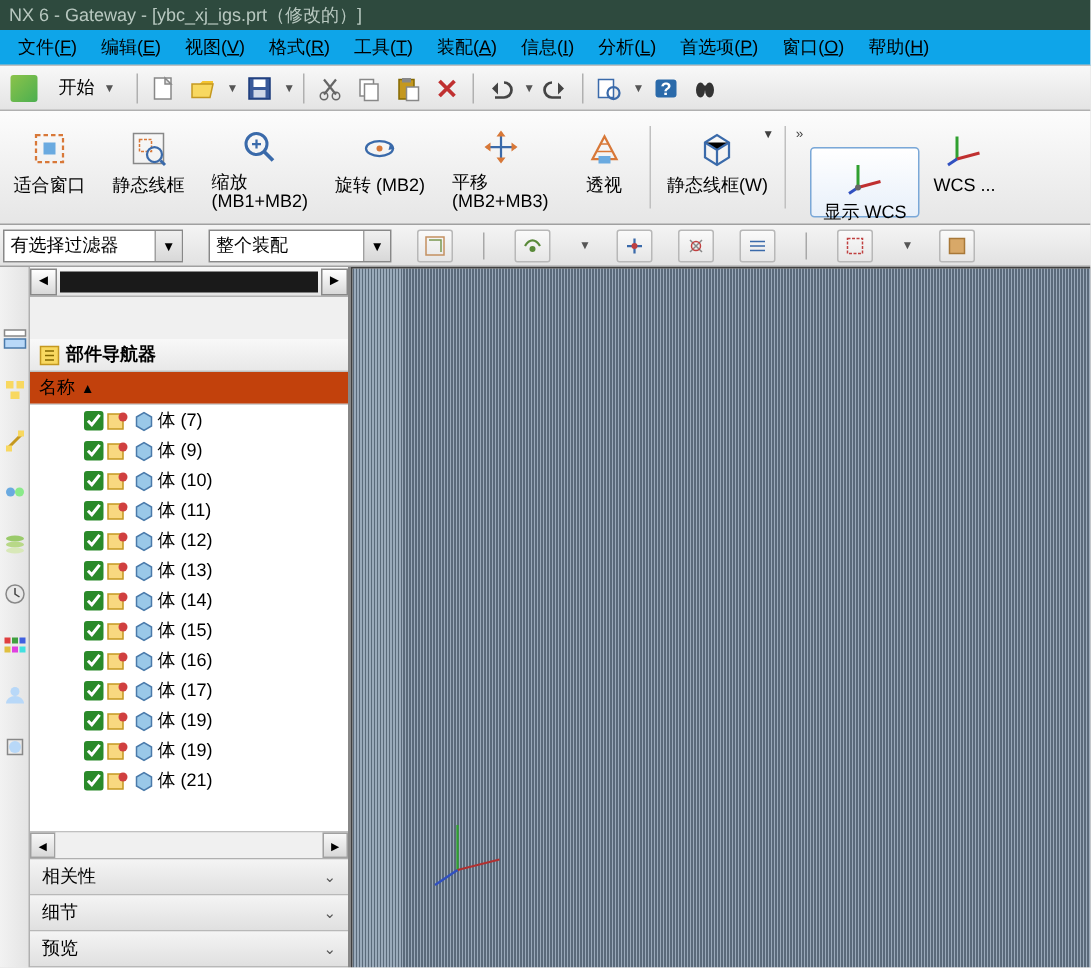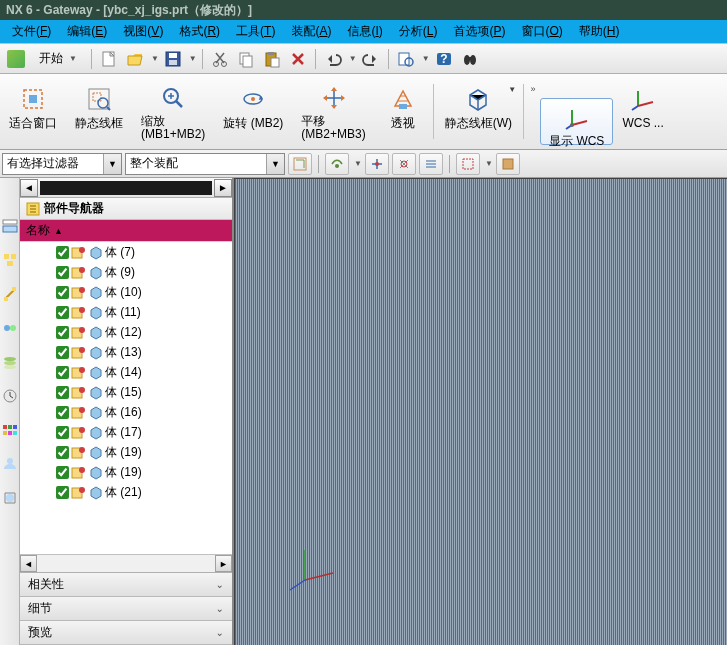--- a/index.html
+++ b/index.html
@@ -1,54 +1,54 @@
 <!DOCTYPE html>
 <html><head>
 <meta charset="utf-8">
 <style>
 * { box-sizing: border-box; margin: 0; padding: 0; font-family: "Microsoft YaHei", SimSun, sans-serif; font-size: 12px; }
 body { width: 727px; height: 645px; background: #e8e8e8; overflow: hidden; }
 
-.titlebar { height: 20px; background: #2e4a3e; color: #b8c8c0; padding: 2px 6px; font-size: 11px; display: flex; align-items: center; font-weight: bold; }
+.titlebar { height: 20px; background: #2e4a3e; color: #b8c8c0; padding: 2px 6px; font-size: 11px; display: flex; align-items: center; }
 
 .menubar { height: 24px; background: #0ea5e9; border-bottom: 1px solid #c0c0c0; display: flex; align-items: center; padding: 0 4px; }
 .menubar .menu-item { padding: 3px 8px; cursor: default; }
 .menubar .menu-item u { text-decoration: underline; }
 
 .toolbar1 { height: 30px; background: linear-gradient(#f8f8f8, #e4e4e4); border-bottom: 1px solid #b0b0b0; display: flex; align-items: center; padding: 0 4px; gap: 2px; }
 .t1-btn { width: 24px; height: 24px; display: flex; align-items: center; justify-content: center; border: 1px solid transparent; border-radius: 2px; }
 .nx-logo { width: 18px; height: 18px; background: linear-gradient(135deg,#8bc34a,#4caf50); border-radius: 2px; }
 .start-btn { padding: 2px 8px; display: flex; align-items: center; gap: 4px; border: 1px solid transparent; }
 .sep { width: 1px; height: 20px; background: #b0b0b0; margin: 0 3px; }
 .drop-arrow { font-size: 8px; color: #555; margin-left: 2px; }
 
 .ribbon { height: 76px; background: linear-gradient(#fcfcfc, #e6e6e6); border-bottom: 1px solid #a0a0a0; display: flex; align-items: stretch; padding: 4px 0; }
 .rib-btn { display: flex; flex-direction: column; align-items: center; justify-content: flex-start; padding: 4px 8px; border: 1px solid transparent; border-radius: 3px; min-width: 56px; position: relative; }
 .rib-btn.active { border-color: #7aa8d8; background: linear-gradient(#fff,#e8f0fa); margin-top: 20px; }
 .rib-btn .rib-icon { width: 28px; height: 28px; display: flex; align-items: center; justify-content: center; margin-top: 2px; }
 .rib-btn .rib-label { line-height: 13px; margin-top: 4px; white-space: nowrap; }
 .rib-btn .rib-arrow { position: absolute; right: 4px; top: 6px; font-size: 8px; color: #404040; }
 .rib-sep { width: 1px; background: #c0c0c0; margin: 6px 2px; }
 
-.filterbar { height: 28px; background: linear-gradient(#f4f4f4,#e2e2e2); border-bottom: 1px solid #a0a0a0; display: flex; align-items: center; padding: 0 2px; gap: 3px; }
+.filterbar { height: 28px; background: linear-gradient(#f4f4f4,#e2e2e2); border-bottom: 1px solid #a0a0a0; display: flex; align-items: center; padding: 0 2px; gap: 17px; }
 .combo { height: 22px; background: #fff; border: 1px solid #888; display: flex; align-items: center; padding: 0 4px; position: relative; }
 .combo .cb-arrow { position: absolute; right: 0; top: 0; width: 18px; height: 20px; background: linear-gradient(#f0f0f0,#d8d8d8); border-left: 1px solid #a0a0a0; display: flex; align-items: center; justify-content: center; font-size: 9px; }
 .fb-btn { width: 24px; height: 22px; border: 1px solid #b8b8b8; background: linear-gradient(#fafafa,#e6e6e6); display: flex; align-items: center; justify-content: center; border-radius: 2px; }
 .fb-sep { width: 1px; height: 18px; background: #a8a8a8; margin: 0 3px; }
 
 .main { display: flex; height: calc(645px - 20px - 24px - 30px - 76px - 28px); }
 .left-strip { width: 20px; background: linear-gradient(90deg,#f2f2f2,#e4e4e4); border-right: 1px solid #b0b0b0; display: flex; flex-direction: column; align-items: center; padding-top: 40px; gap: 18px; }
 .ls-icon { width: 16px; height: 16px; }
 
 .navcol { width: 214px; background: #f0f0f0; border-right: 2px solid #888; display: flex; flex-direction: column; }
 .nav-scroll-top { height: 20px; background: linear-gradient(#f8f8f8,#e4e4e4); border-bottom: 1px solid #b0b0b0; display: flex; align-items: center; }
 .nav-scroll-top .nsb { width: 18px; height: 18px; border: 1px solid #888; background: linear-gradient(#fff,#d8d8d8); display: flex; align-items: center; justify-content: center; font-size: 10px; }
 .nav-scroll-top .spacer { flex: 1; background: #1a1a1a; height: 14px; margin: 0 2px; }
-.nav-title { height: 22px; background: linear-gradient(#f8f8f8,#e8e8e8); border-bottom: 1px solid #c0c0c0; display: flex; align-items: center; padding: 0 6px; gap: 4px; font-weight: bold; }
-.nav-header { height: 22px; background: #be185d; border-bottom: 1px solid #d0d0d0; display: flex; align-items: center; padding: 0 6px; gap: 4px; }
+.nav-title { height: 22px; background: linear-gradient(#f8f8f8,#e8e8e8); border-bottom: 1px solid #c0c0c0; display: flex; align-items: center; padding: 0 6px; gap: 4px; font-weight: bold; margin-top: 28px; }
+.nav-header { height: 22px; background: #c2410c; border-bottom: 1px solid #d0d0d0; display: flex; align-items: center; padding: 0 6px; gap: 4px; }
 .tree { flex: 1; background: #fff; overflow-y: auto; overflow-x: hidden; position: relative; }
 .tree-row { height: 20px; display: flex; align-items: center; padding-left: 36px; gap: 2px; }
 .tree-row input[type=checkbox] { width: 13px; height: 13px; accent-color: #2a8a2a; }
 .tree-row .ti { width: 15px; height: 15px; }
 .tree-scrollbar { height: 18px; background: #e8e8e8; border-top: 1px solid #c0c0c0; display: flex; }
 .tree-scrollbar .tsb { width: 17px; background: linear-gradient(#f8f8f8,#d8d8d8); border: 1px solid #a0a0a0; display: flex; align-items: center; justify-content: center; font-size: 9px; }
 .tree-scrollbar .track { flex: 1; background: #f0f0f0; }
 
 .accordion { border-top: 1px solid #b0b0b0; }
 .acc-row { height: 24px; background: linear-gradient(#f4f4f4,#e0e0e0); border-bottom: 1px solid #b8b8b8; display: flex; align-items: center; justify-content: space-between; padding: 0 8px; }
@@ -270,21 +270,21 @@
       </div>
       <div class="rib-label">WCS ...</div>
     </div>
   </div>
 
 <div class="filterbar">
   <div class="combo" style="width:120px">
     <span>有选择过滤器</span>
     <div class="cb-arrow">▼</div>
   </div>
-  <div class="combo" style="width:160px">
+  <div class="combo" style="width:122px">
     <span>整个装配</span>
     <div class="cb-arrow">▼</div>
   </div>
   <div class="fb-btn">
       <svg width="14" height="14">
         <rect x="1" y="1" width="12" height="12" fill="none" stroke="#c49060"></rect>
         <path d="M3 3h8v8" fill="none" stroke="#7a9850"></path>
       </svg>
     </div>
   <div class="fb-sep"></div>

